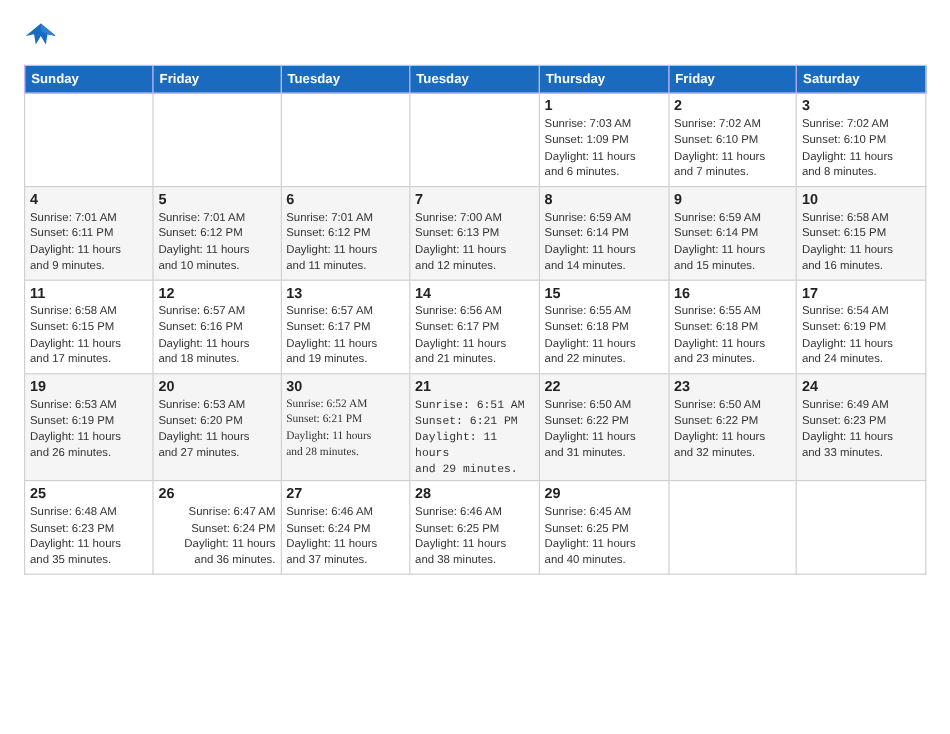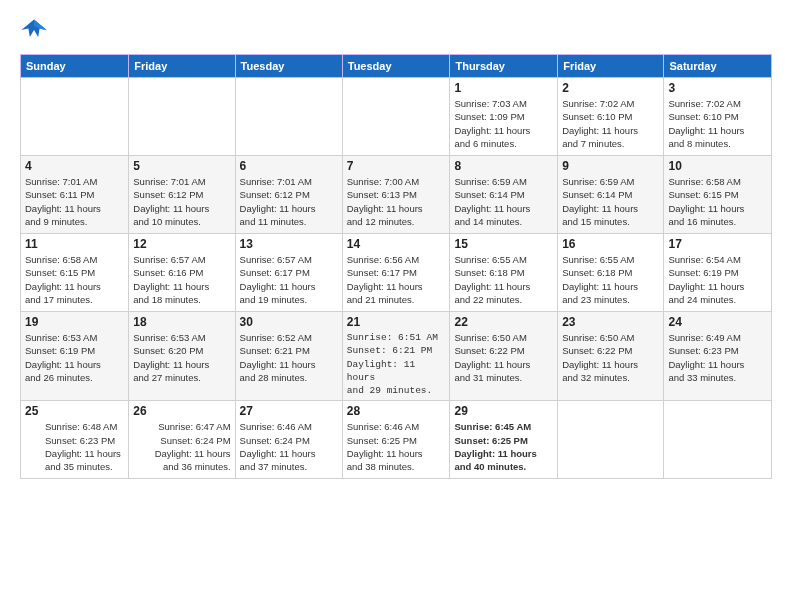--- a/index.html
+++ b/index.html
@@ -260,29 +260,29 @@
         </tr>
         <tr>
           <td>
             <span class="day-num">19</span>
             <div class="day-detail" style="white-space: pre-line;">Sunrise: 6:53 AM
 Sunset: 6:19 PM
 Daylight: 11 hours
 and 26 minutes.</div>
           </td>
           <td>
-            <span class="day-num">18</span>
+            <span class="day-num">20</span>
             <div class="day-detail" style="white-space: pre-line;">Sunrise: 6:53 AM
 Sunset: 6:20 PM
 Daylight: 11 hours
 and 27 minutes.</div>
           </td>
           <td>
             <span class="day-num">30</span>
-            <div class="day-detail" style="white-space: pre-line;">Sunrise: 6:52 AM
+            <div class="day-detail" style="white-space: pre-line; font-family: Liberation Serif, serif;">Sunrise: 6:52 AM
 Sunset: 6:21 PM
 Daylight: 11 hours
 and 28 minutes.</div>
           </td>
           <td>
             <span class="day-num">21</span>
             <div class="day-detail" style="white-space: pre-line; font-family: Liberation Mono, monospace;">Sunrise: 6:51 AM
 Sunset: 6:21 PM
 Daylight: 11 hours
 and 29 minutes.</div>
@@ -305,21 +305,21 @@
             <span class="day-num">24</span>
             <div class="day-detail" style="white-space: pre-line;">Sunrise: 6:49 AM
 Sunset: 6:23 PM
 Daylight: 11 hours
 and 33 minutes.</div>
           </td>
         </tr>
         <tr>
           <td>
             <span class="day-num">25</span>
-            <div class="day-detail" style="white-space: pre-line; margin-left: 20px;">Sunrise: 6:48 AM
+            <div class="day-detail" style="white-space: pre-line;">Sunrise: 6:48 AM
 Sunset: 6:23 PM
 Daylight: 11 hours
 and 35 minutes.</div>
           </td>
           <td>
             <span class="day-num">26</span>
             <div class="day-detail" style="white-space: pre-line; text-align: right;">Sunrise: 6:47 AM
 Sunset: 6:24 PM
 Daylight: 11 hours
 and 36 minutes.</div>
@@ -333,21 +333,21 @@
           </td>
           <td>
             <span class="day-num">28</span>
             <div class="day-detail" style="white-space: pre-line;">Sunrise: 6:46 AM
 Sunset: 6:25 PM
 Daylight: 11 hours
 and 38 minutes.</div>
           </td>
           <td>
             <span class="day-num">29</span>
-            <div class="day-detail" style="white-space: pre-line; font-weight: bold;">Sunrise: 6:45 AM
+            <div class="day-detail" style="white-space: pre-line;">Sunrise: 6:45 AM
 Sunset: 6:25 PM
 Daylight: 11 hours
 and 40 minutes.</div>
           </td>
           <td class="empty-cell"></td>
           <td class="empty-cell"></td>
         </tr>
       </tbody>
   </table>
 </div>

